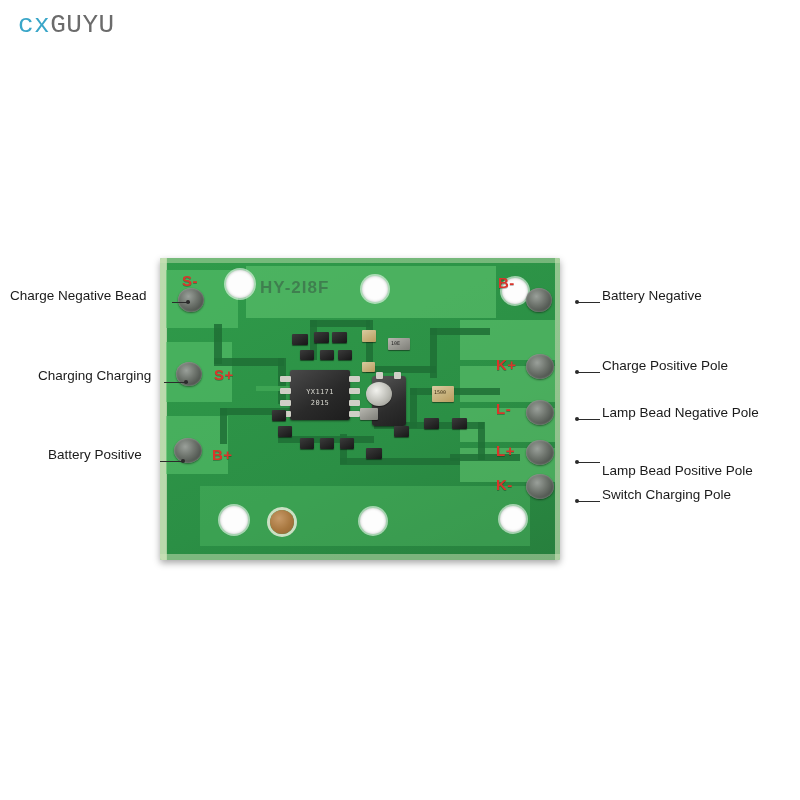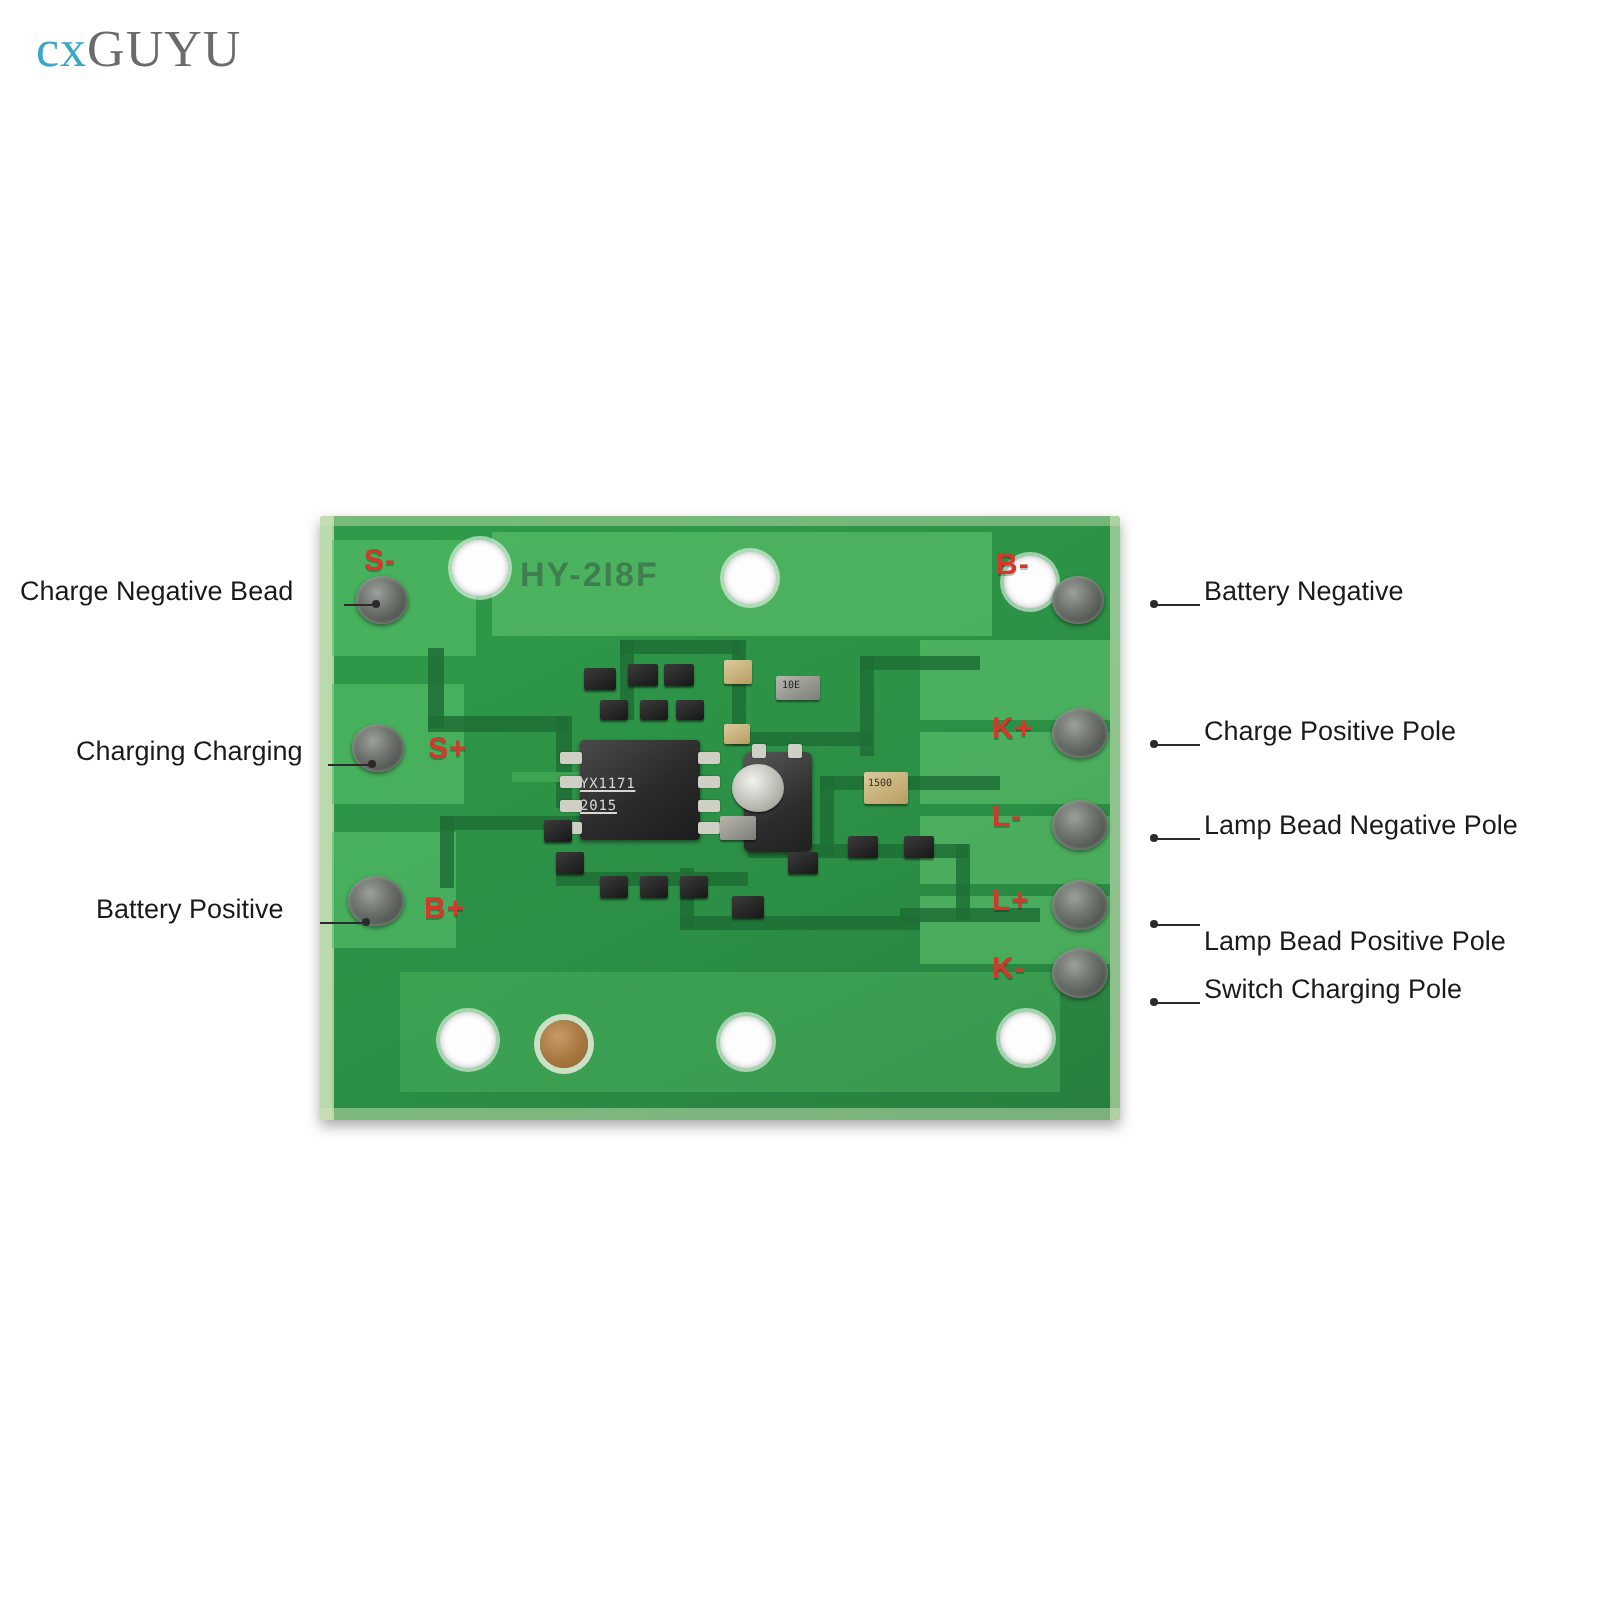--- a/index.html
+++ b/index.html
@@ -9,21 +9,21 @@
     background: #ffffff;
     font-family: "Liberation Sans", sans-serif;
     position: relative;
     overflow: hidden;
   }
 
   
   #watermark {
     position:absolute; left:18px; top:10px;
     font-size:26px; letter-spacing:0.5px;
-    font-family:Liberation Serif, serif;
+    font-family:Liberation Mono, monospace;
   }
   #watermark .c { color:#3aa6c8; font-weight:400; }
   #watermark .g { color:#6b6b6b; font-weight:400; }
 
   
   #pcb-wrap {
     position:absolute;
     left:160px; top:258px;
     width:400px; height:302px;
   }
@@ -109,21 +109,21 @@
   
   .ic-body{
     position:absolute;
     background:linear-gradient(145deg,#4a4a4a,#2a2a2a 55%,#1d1d1d);
     border-radius:2px;
     box-shadow:0 1px 2px rgba(0,0,0,.5);
   }
   .ic-text{
     position:absolute; color:#d8d8d0; font-size:7px;
     font-family:"DejaVu Sans Mono", monospace;
-    letter-spacing:.4px; width:100%;text-decoration:underline;
+    letter-spacing:.4px; text-align:center; width:100%;
   }
   .pin{
     position:absolute; background:#cfcfc6; border-radius:1px;
     box-shadow:0 0 1px rgba(0,0,0,.4);
   }
   .smd{
     position:absolute; border-radius:1px;
   }
   .smd.black{ background:linear-gradient(150deg,#3b3b3b,#171717); box-shadow:0 1px 1px rgba(0,0,0,.5); }
   .smd.tan{ background:linear-gradient(150deg,#d9cba0,#b99c5e); box-shadow:0 1px 1px rgba(0,0,0,.45); }

